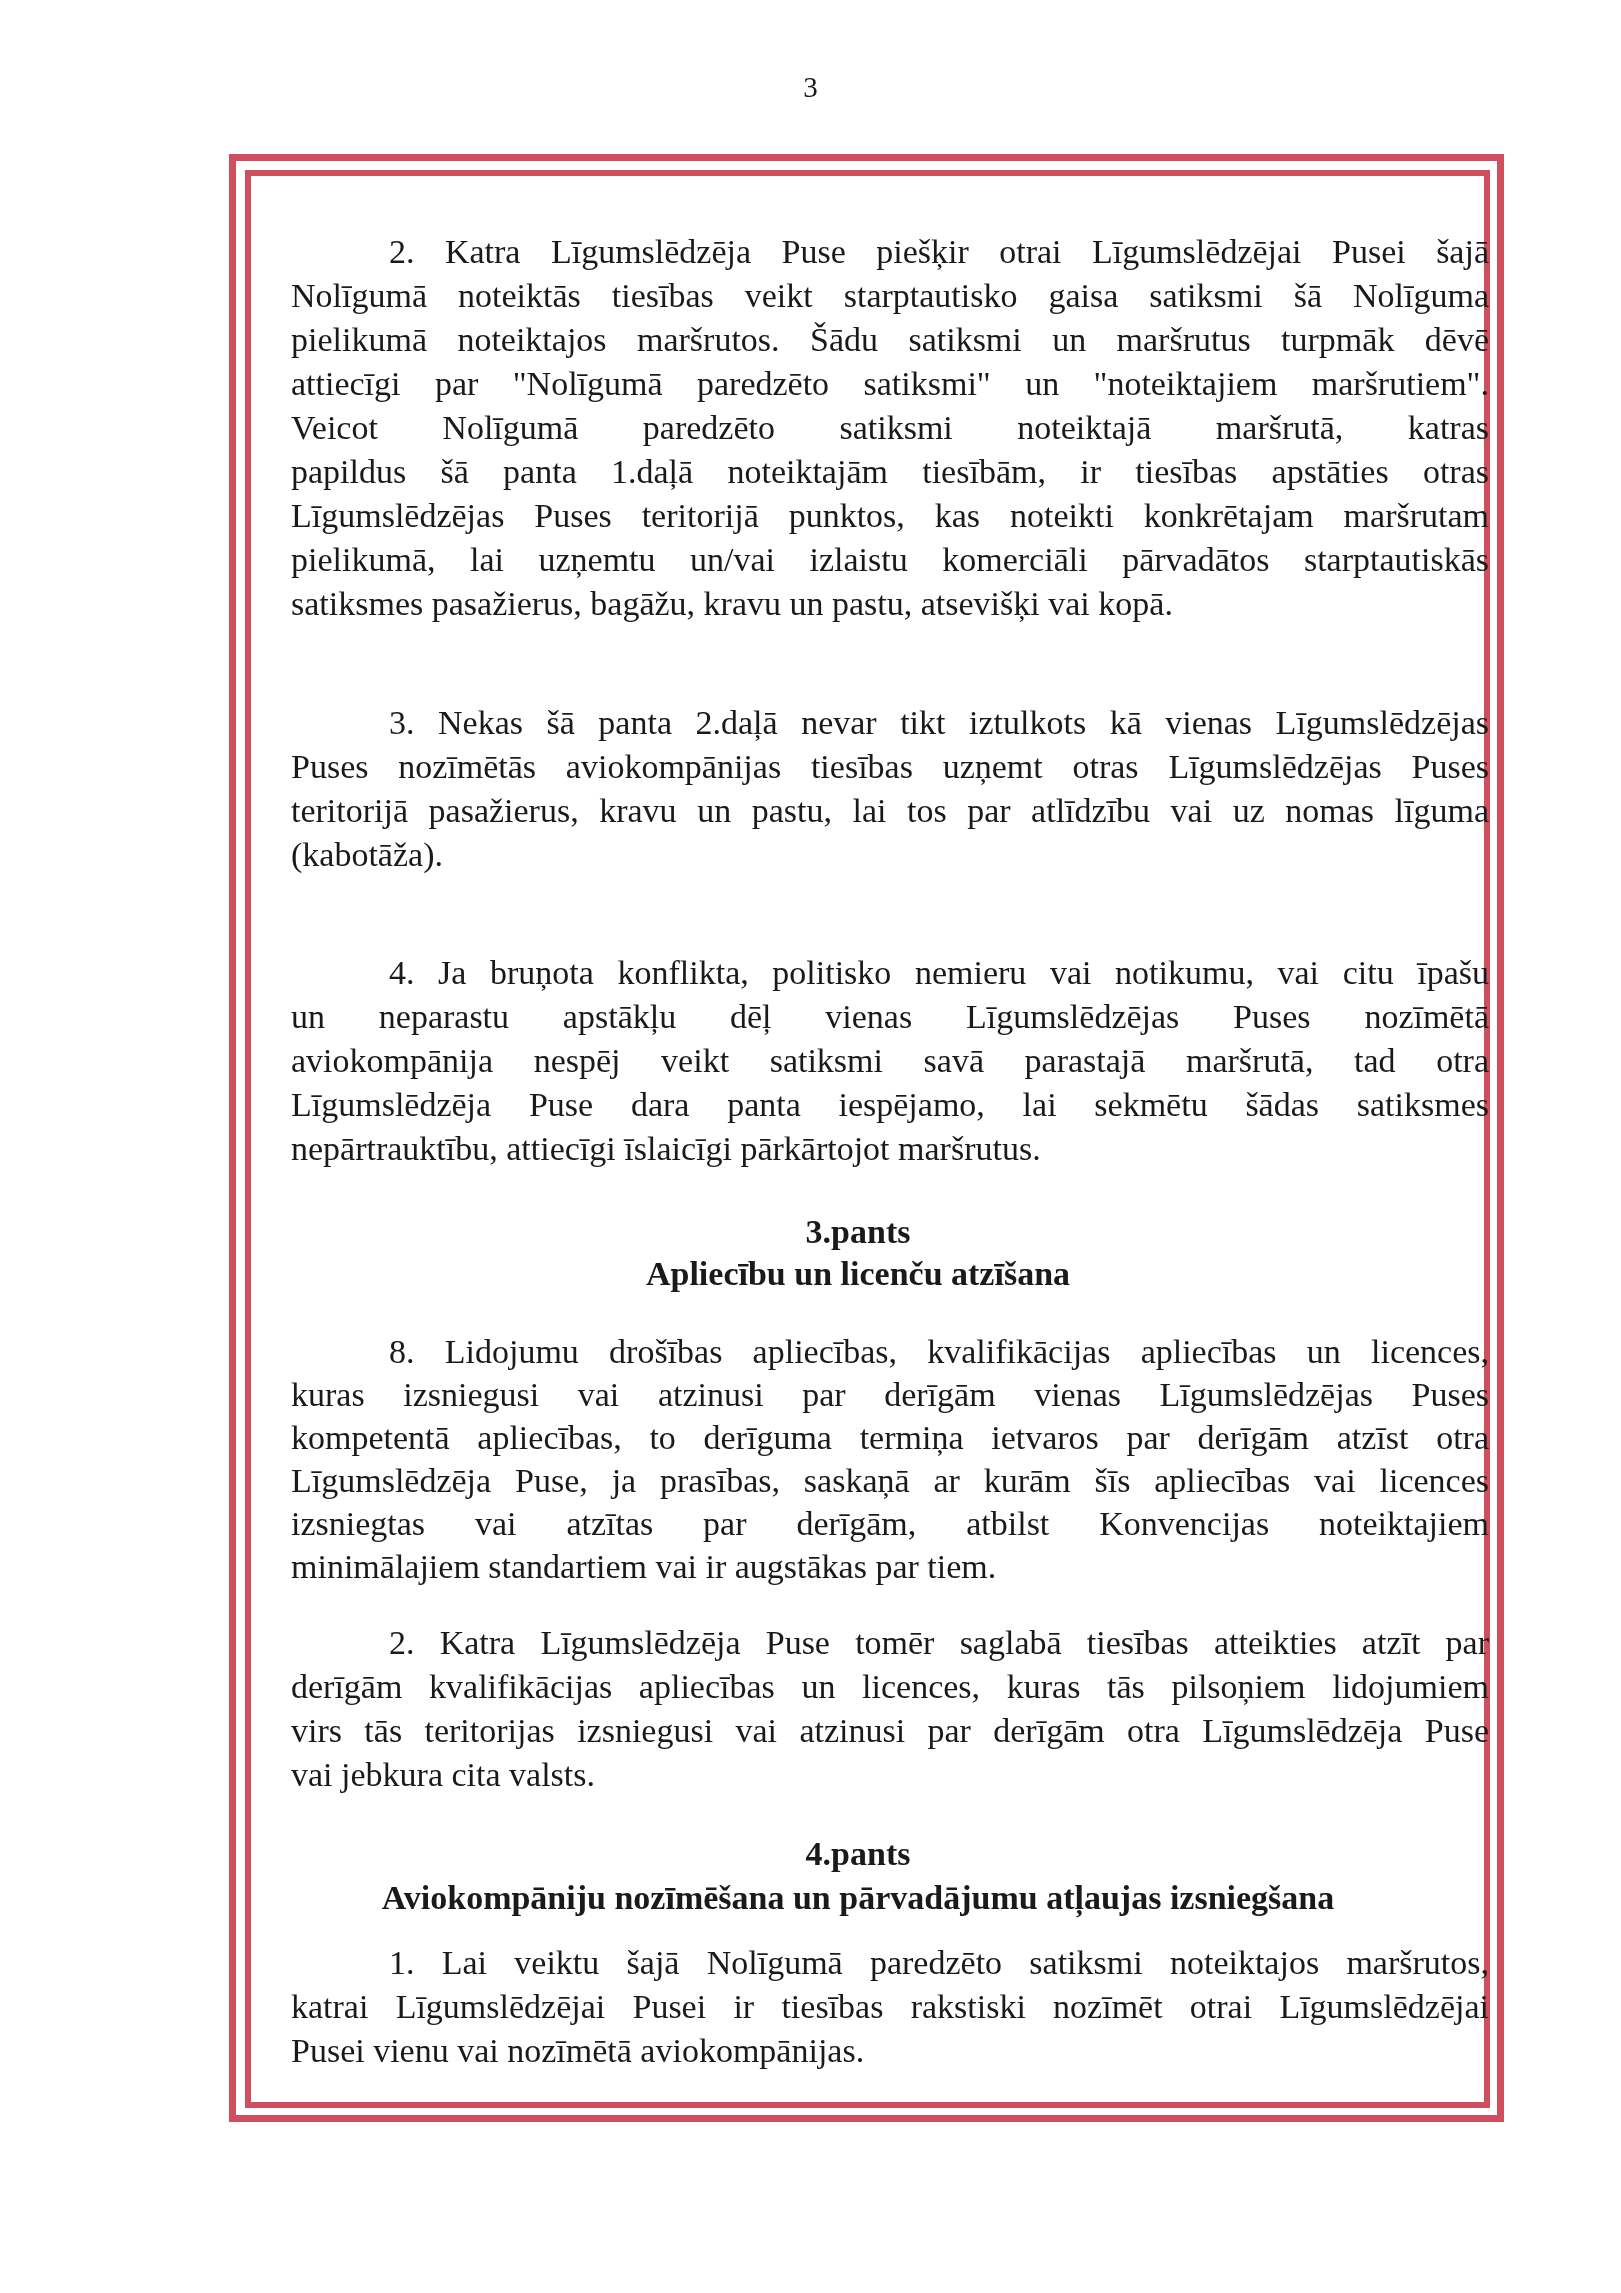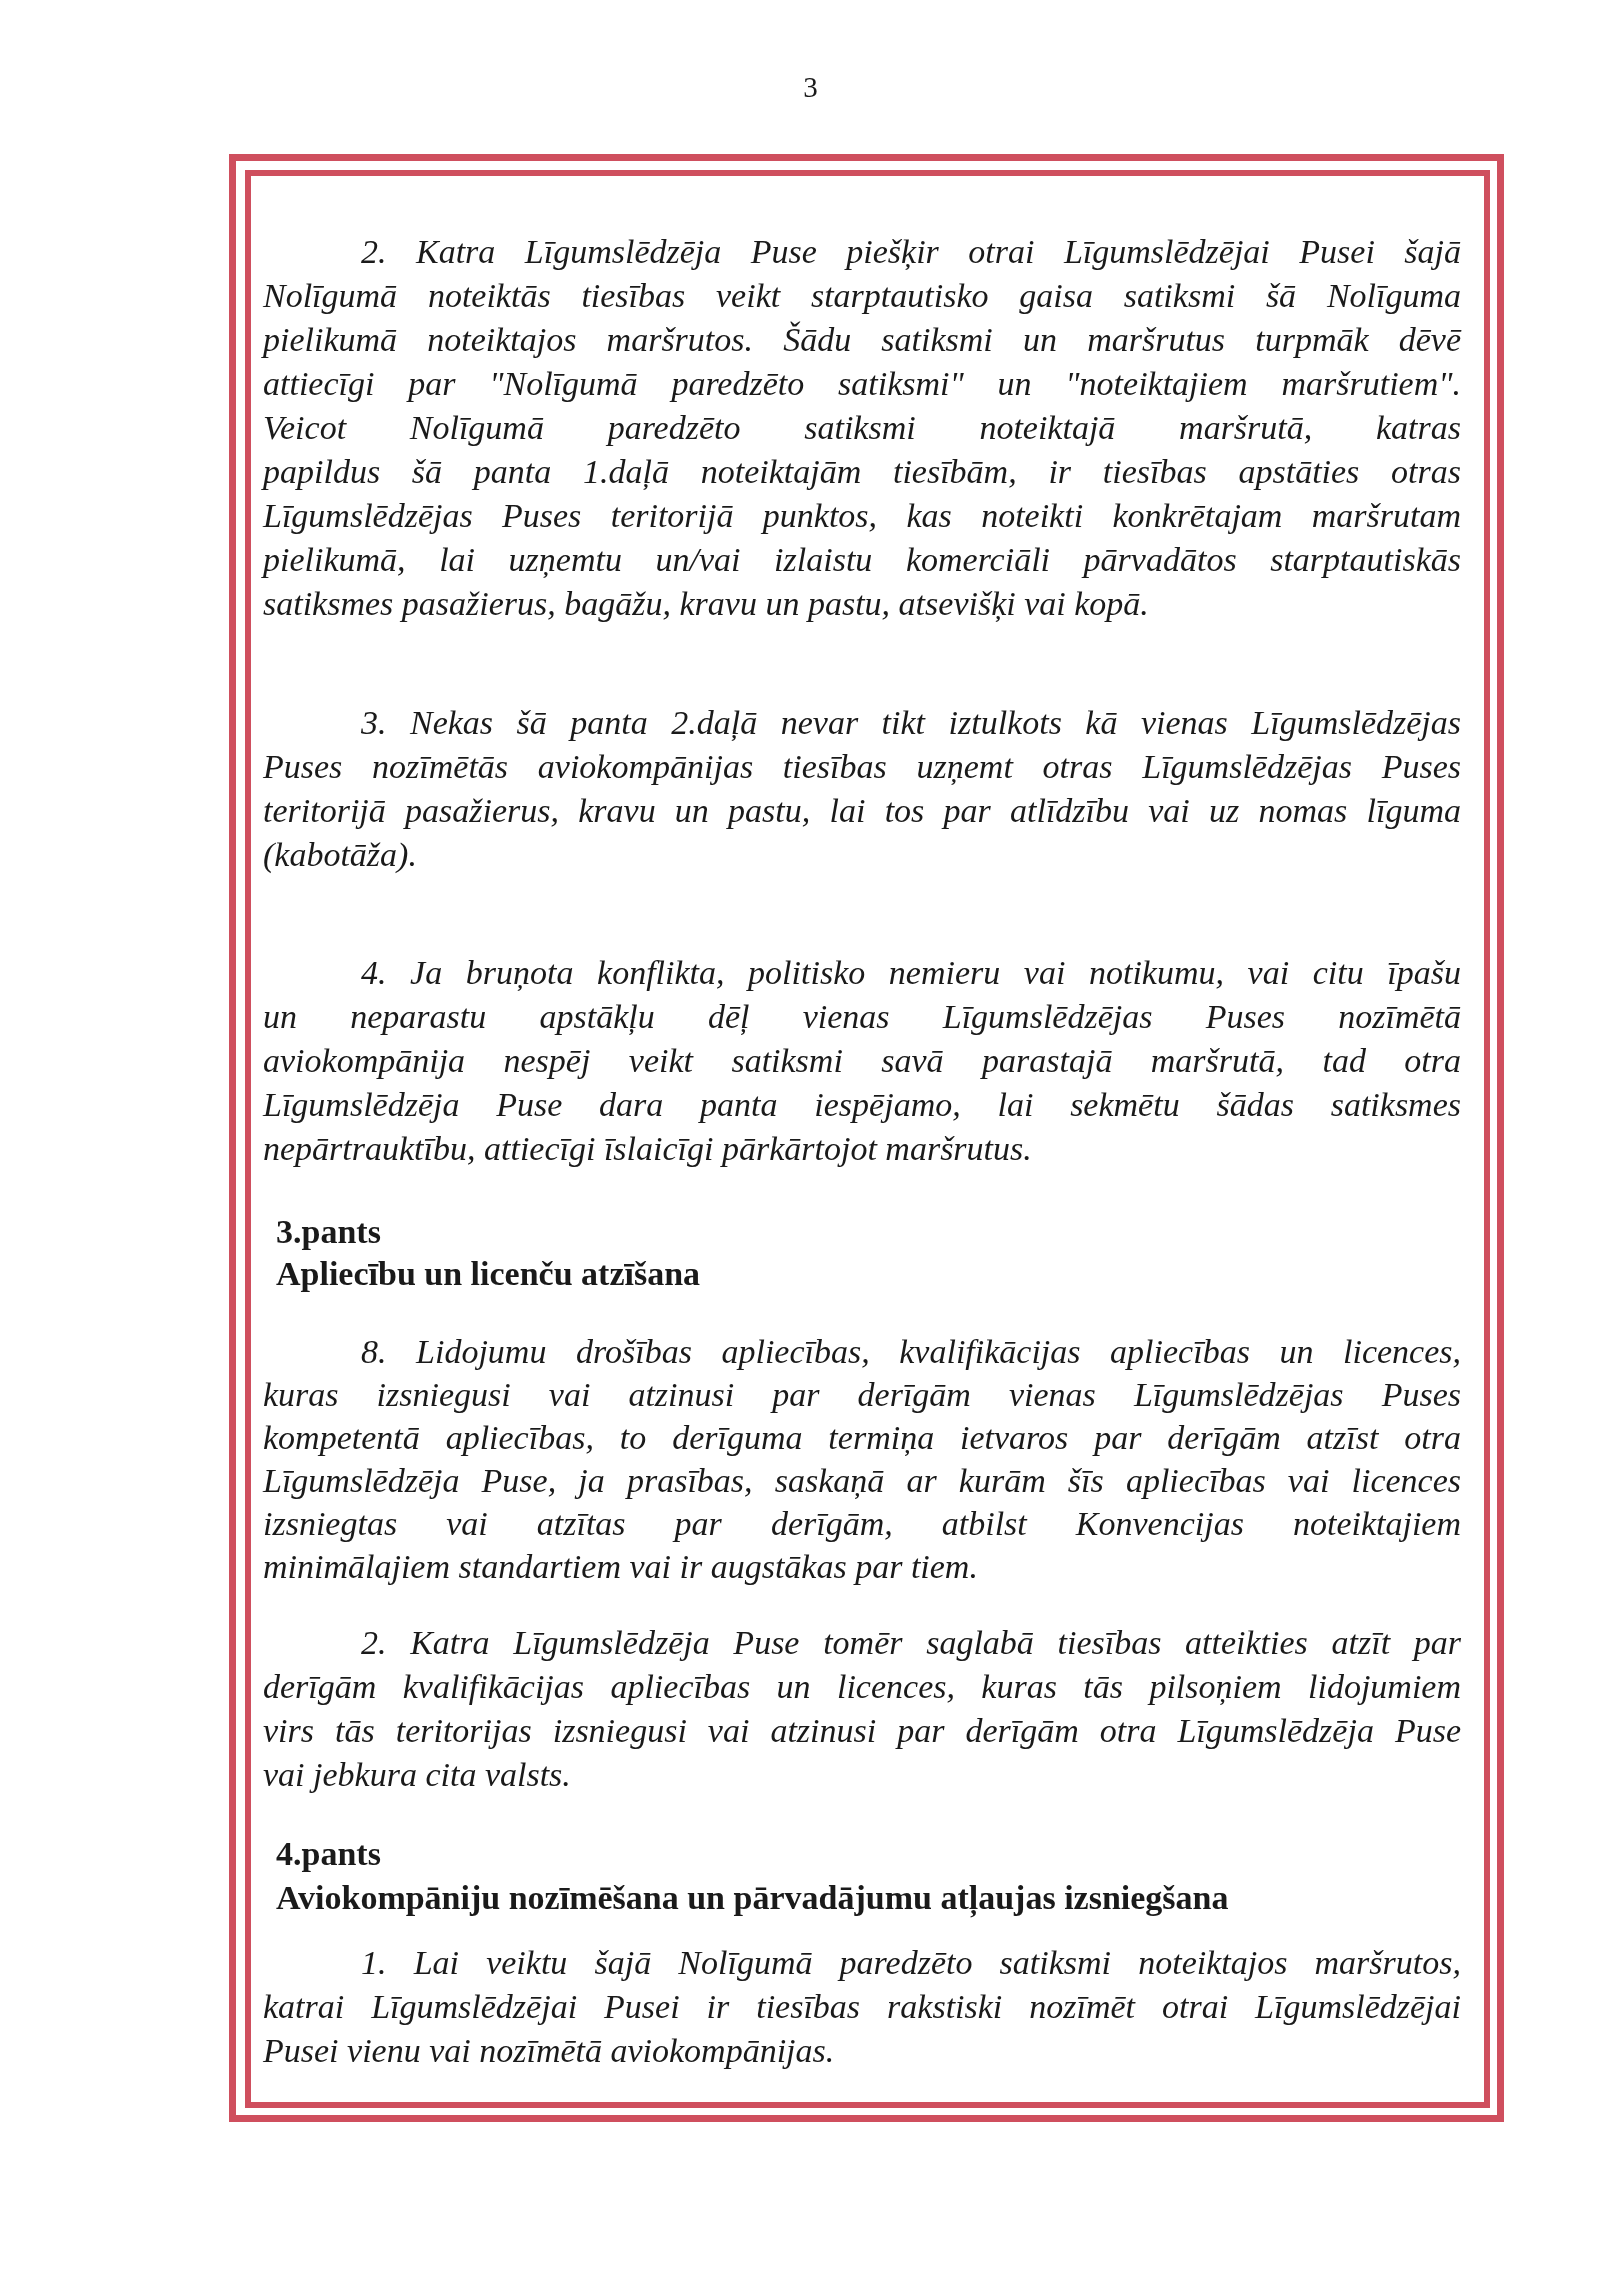--- a/index.html
+++ b/index.html
@@ -12,29 +12,29 @@
     font-size: 29px; line-height: 29px;
   }
   .frame-outer {
     position: absolute; left: 229px; top: 154px; width: 1261px; height: 1954px;
     border: 7.8px solid #cf4f5e; box-sizing: content-box;
   }
   .frame-inner {
     position: absolute; left: 245px; top: 170px; width: 1233px; height: 1926px;
     border: 6.9px solid #cf4f5e; box-sizing: content-box;
   }
-  .block { position: absolute; left: 263px; width: 1198px; font-style: italic; }
+  .block { position: absolute; left: 291px; width: 1198px; }
   .line {
     display: block; height: 44px; line-height: 44px; font-size: 34px;
     white-space: nowrap; text-align: justify; text-align-last: justify;
   }
   .line.last { text-align-last: left; }
   .line.indent { padding-left: 98px; }
   .heading {
-    position: absolute; left: 276px; width: 1198px; 
+    position: absolute; left: 259px; width: 1198px; text-align: center;
     font-weight: bold; font-size: 34px; line-height: 43px; white-space: nowrap;
   }
 </style>
 </head>
 <body>
 
 <div class="page-number">3</div>
 
 <div class="frame-outer"></div>
 <div class="frame-inner"></div>

